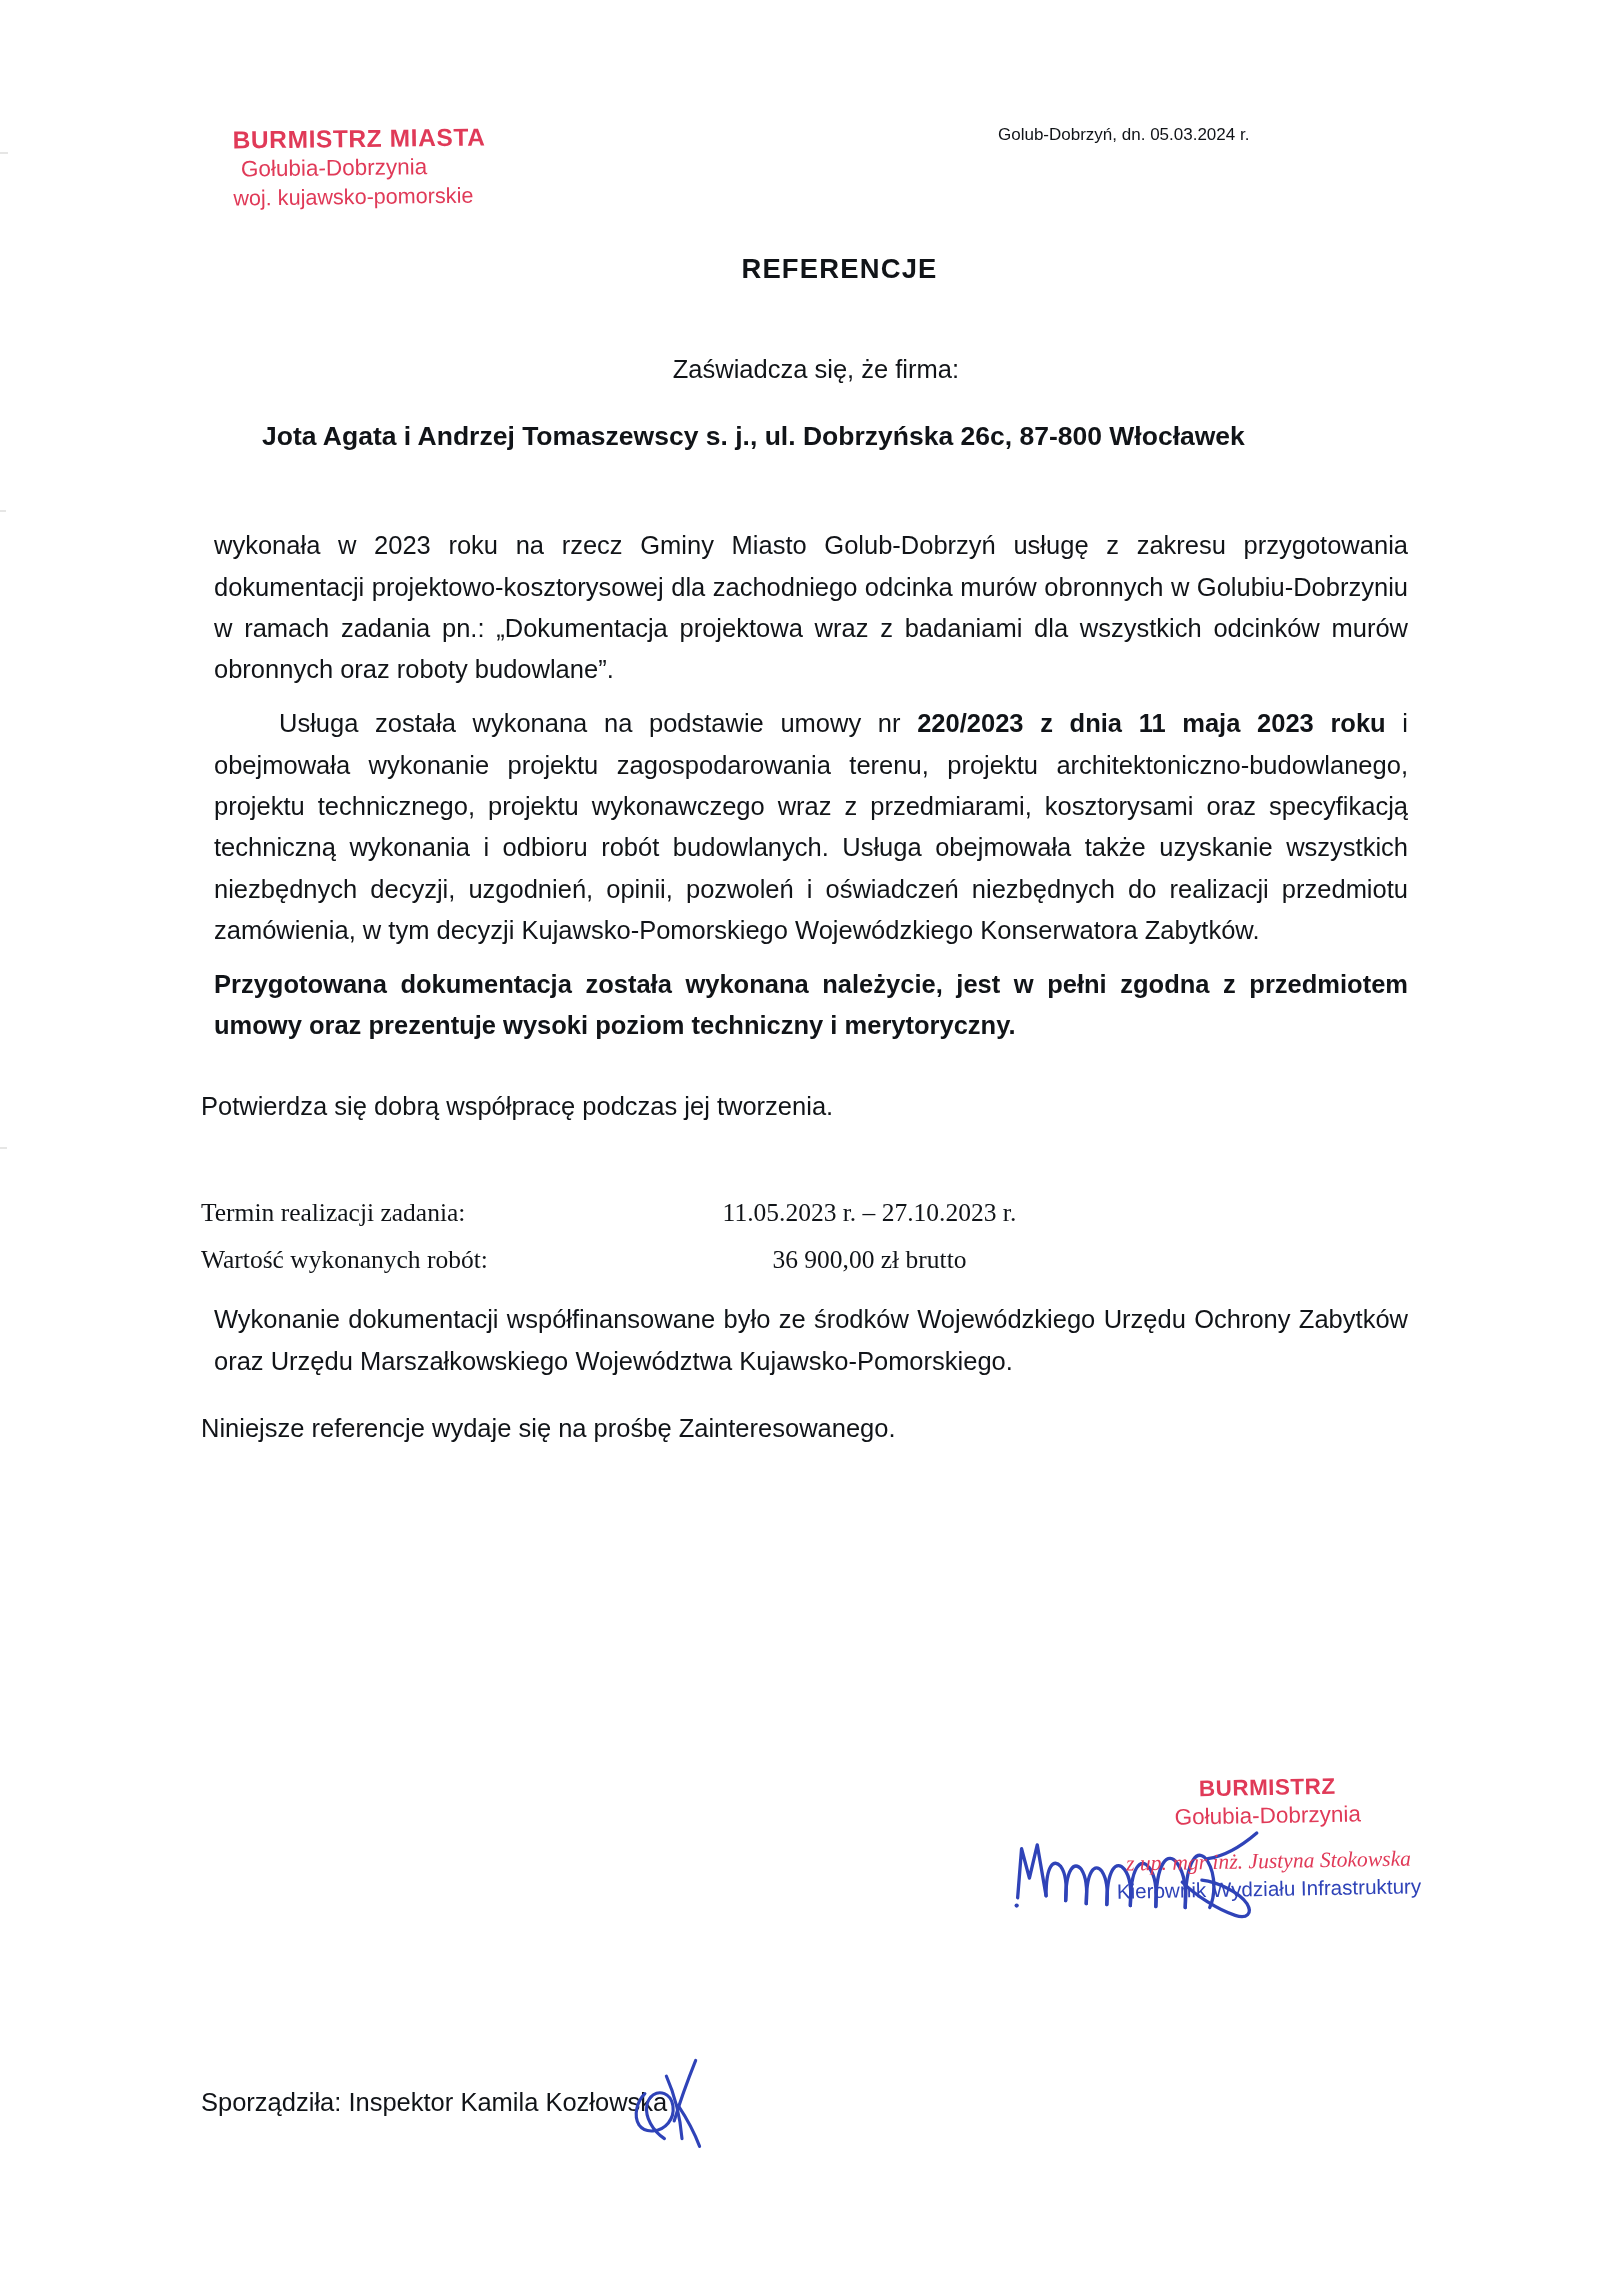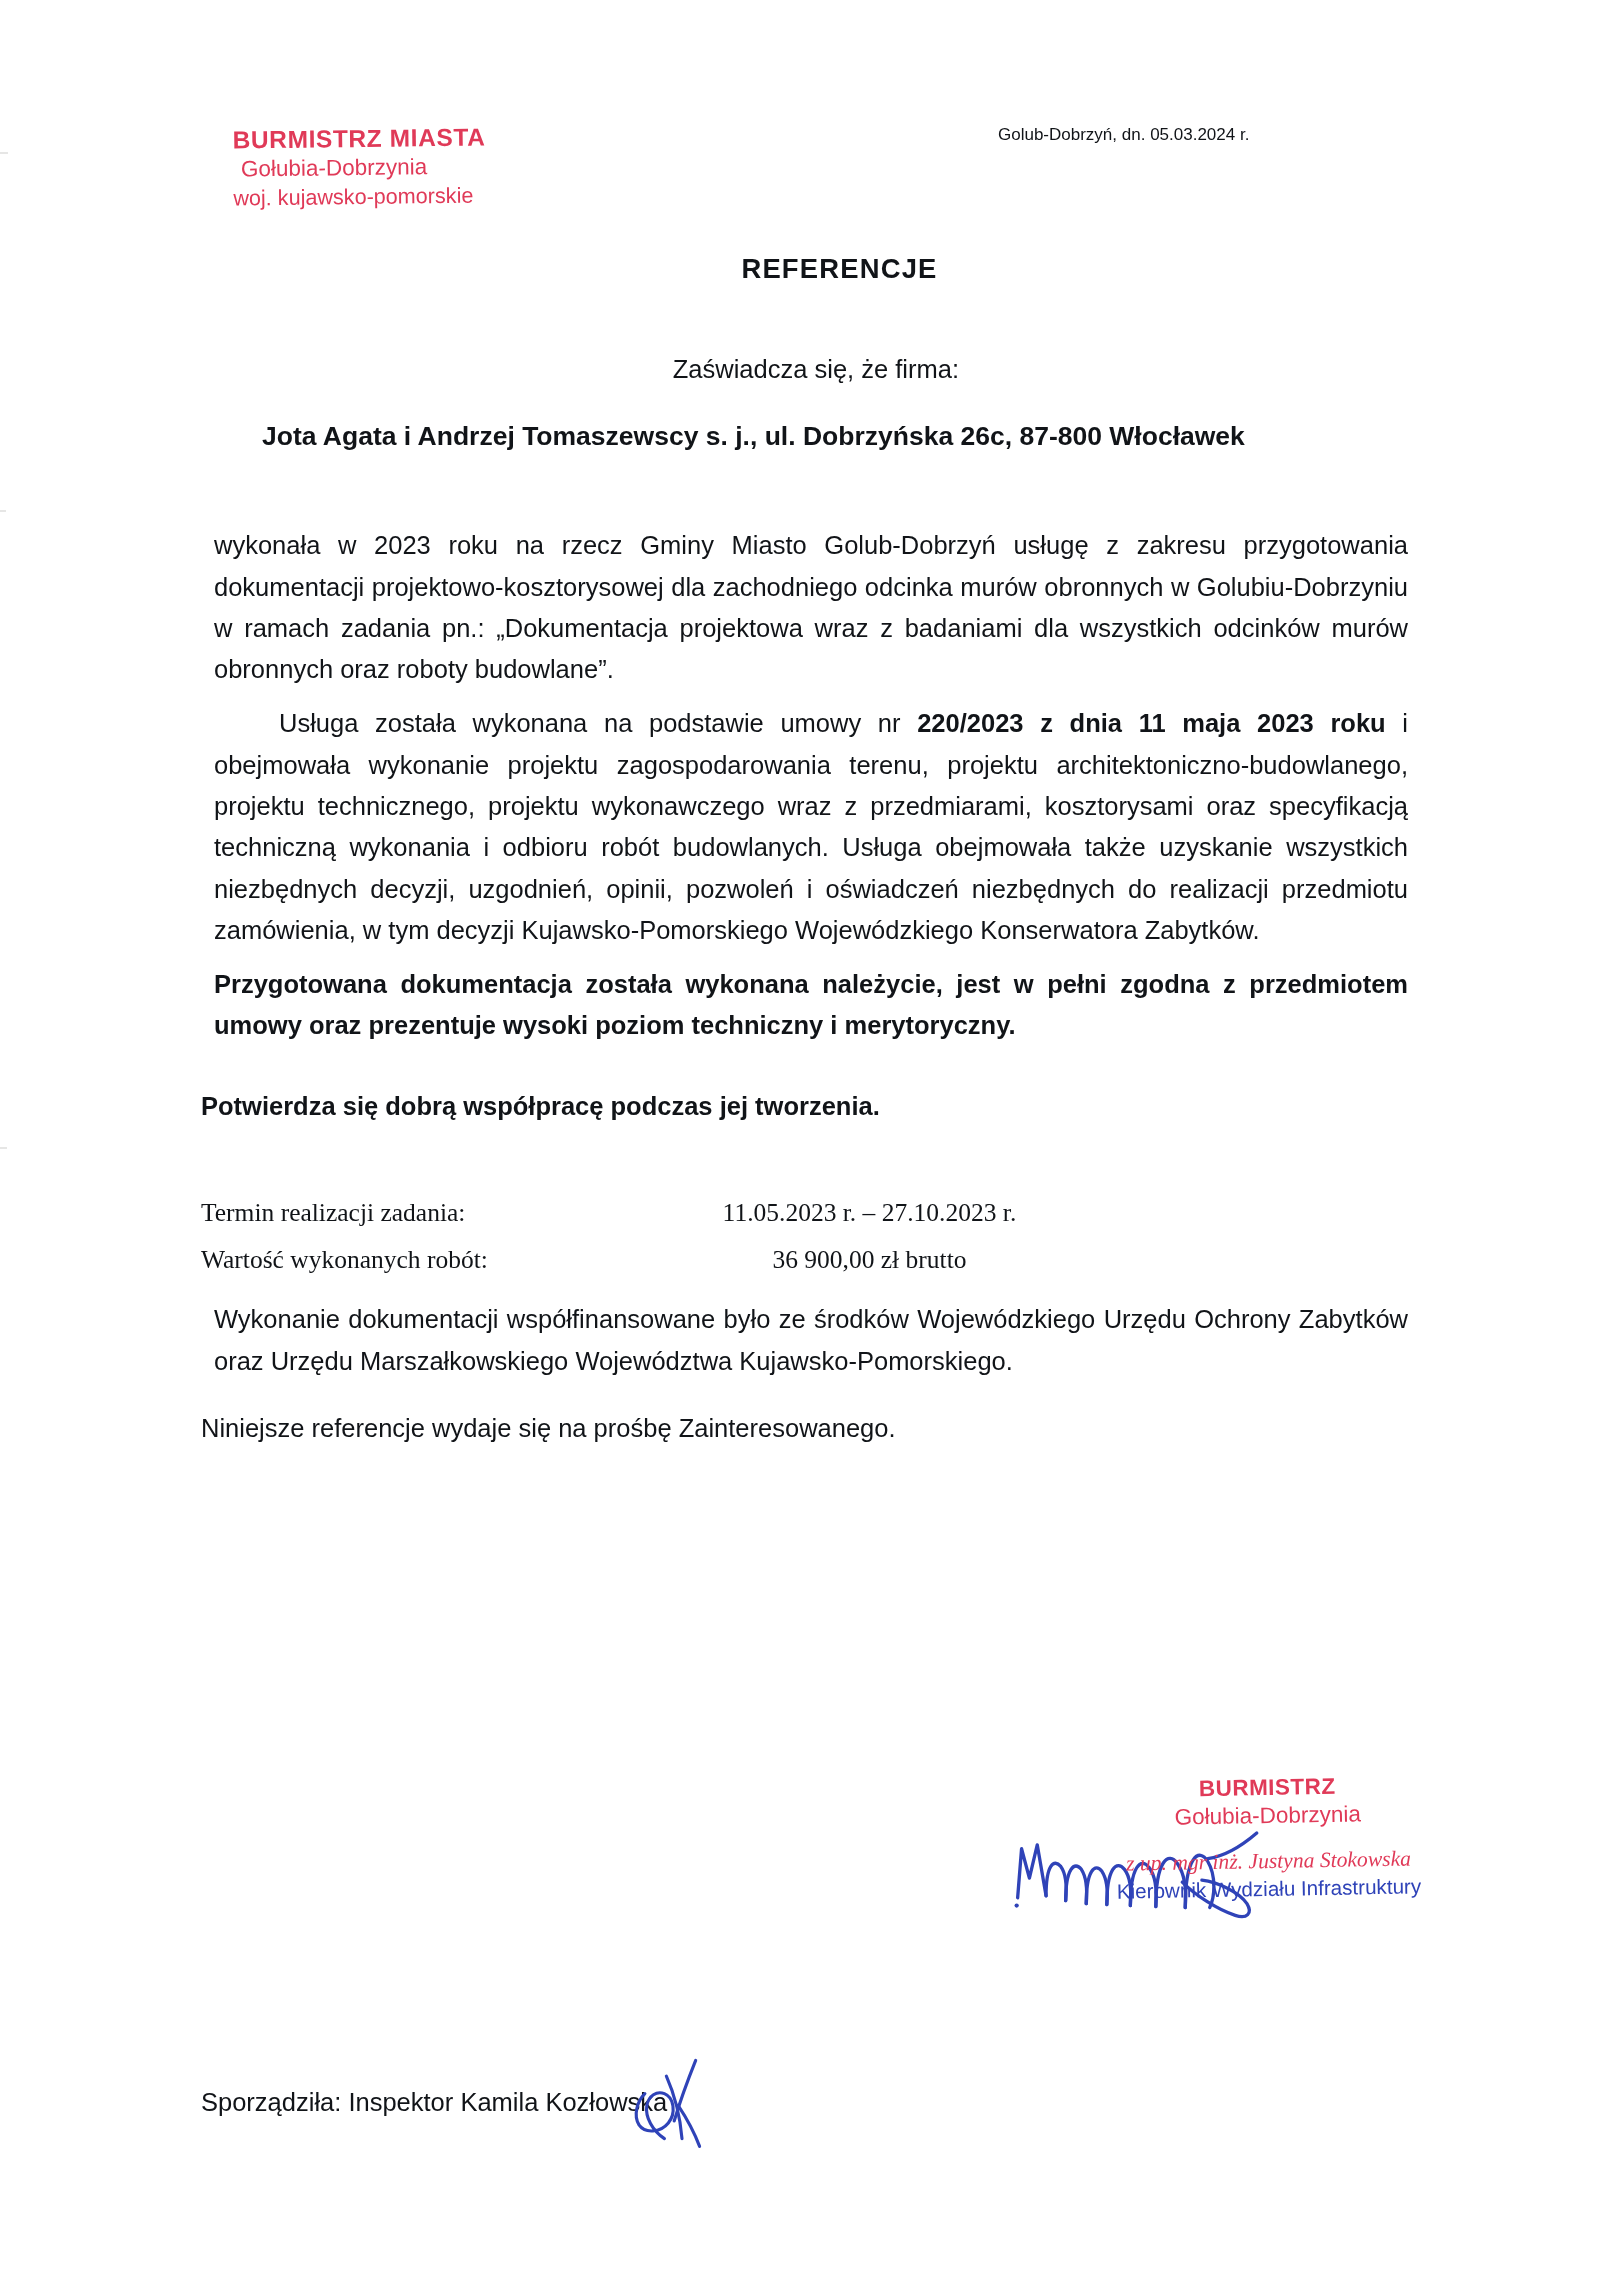--- a/index.html
+++ b/index.html
@@ -105,21 +105,21 @@
 
   .bold { font-weight: bold; }
 
   .strong-block {
     margin: 47px 0 0 0;
     font-weight: bold;
     text-align: justify;
   }
   .strong-line {
     margin: 39px 0 0 0;
-    font-weight: bold;
+    font-weight: normal;
   }
 
   
   .terms {
     margin-top: 65px;
     width: 980px;
     border-collapse: collapse;
   }
   .terms td {
     padding: 0 0 5.9px 0;

